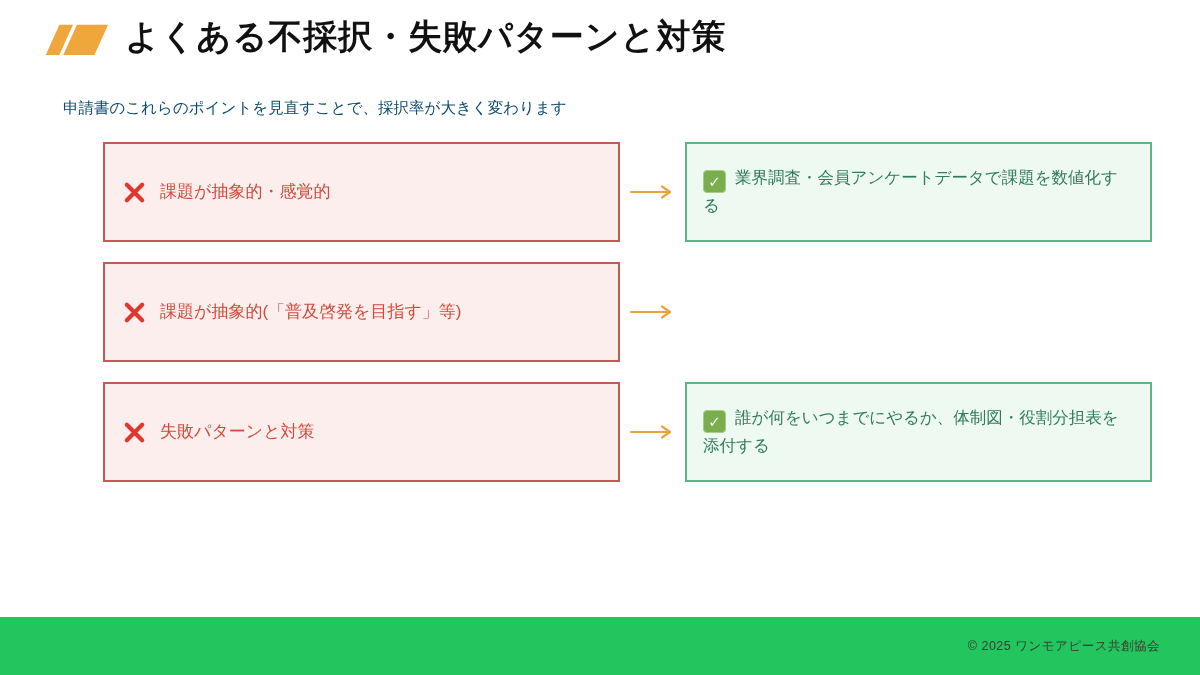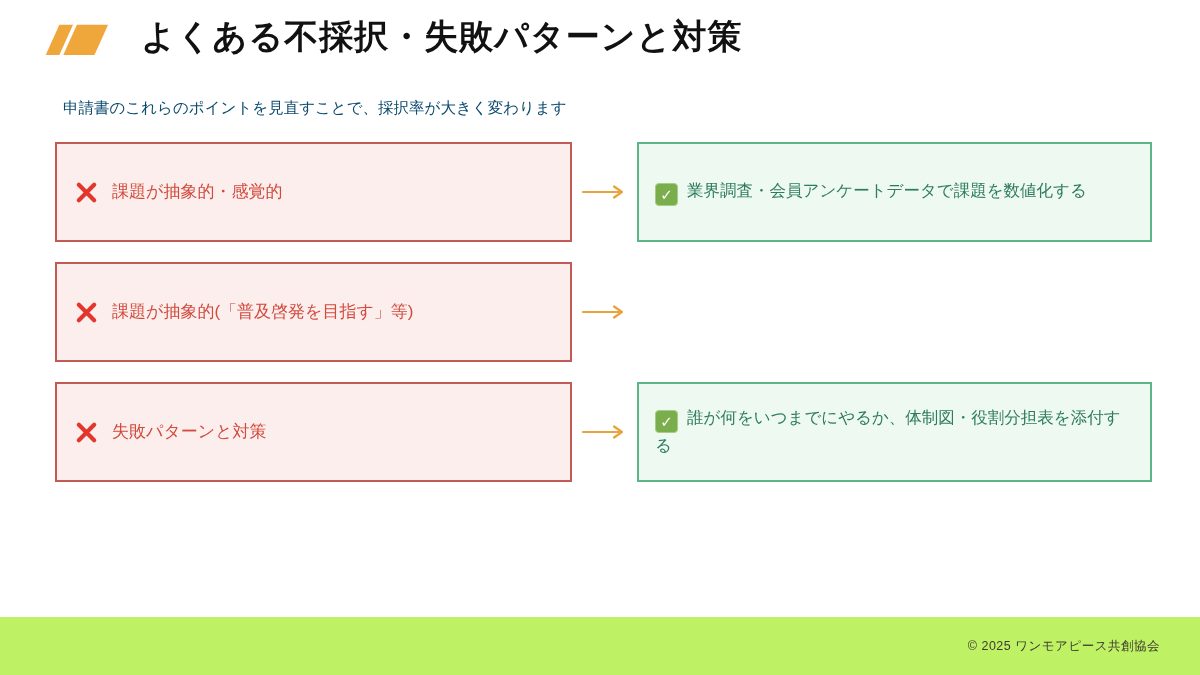--- a/index.html
+++ b/index.html
@@ -13,21 +13,21 @@
     color: #1a1a1a;
   }
 
   
   .header {
     position: absolute;
     top: 14px;
     left: 34px;
     display: flex;
     align-items: center;
-    gap: 29px;
+    gap: 13px;
   }
   .logo-icon { width: 78px; height: 44px; flex-shrink: 0; }
   .slide-title {
     margin: 0;
     font-size: 34px;
     font-weight: 800;
     letter-spacing: 1px;
     color: #111111;
     white-space: nowrap;
   }
@@ -46,20 +46,21 @@
     position: absolute;
     top: 142px;
     left: 55px;
     width: 1097px;
   }
   .row {
     display: flex;
     align-items: stretch;
     height: 100px;
     margin-bottom: 20px;
+    margin-left: 48px;
   }
   .problem-box {
     box-sizing: border-box;
     width: 517px;
     border: 2px solid #c05b55;
     background: #fceeec;
     display: flex;
     align-items: center;
     padding: 0 18px;
     flex-shrink: 0;
@@ -109,21 +110,21 @@
     vertical-align: -4px;
   }
 
   
   .footer {
     position: absolute;
     left: 0;
     bottom: 0;
     width: 100%;
     height: 58px;
-    background: #bef264;
+    background: #22c55e;
     display: flex;
     align-items: center;
     justify-content: flex-end;
     box-sizing: border-box;
     padding-right: 40px;
   }
   .copyright {
     font-size: 12.5px;
     color: #3f3a31;
     letter-spacing: 0.5px;

